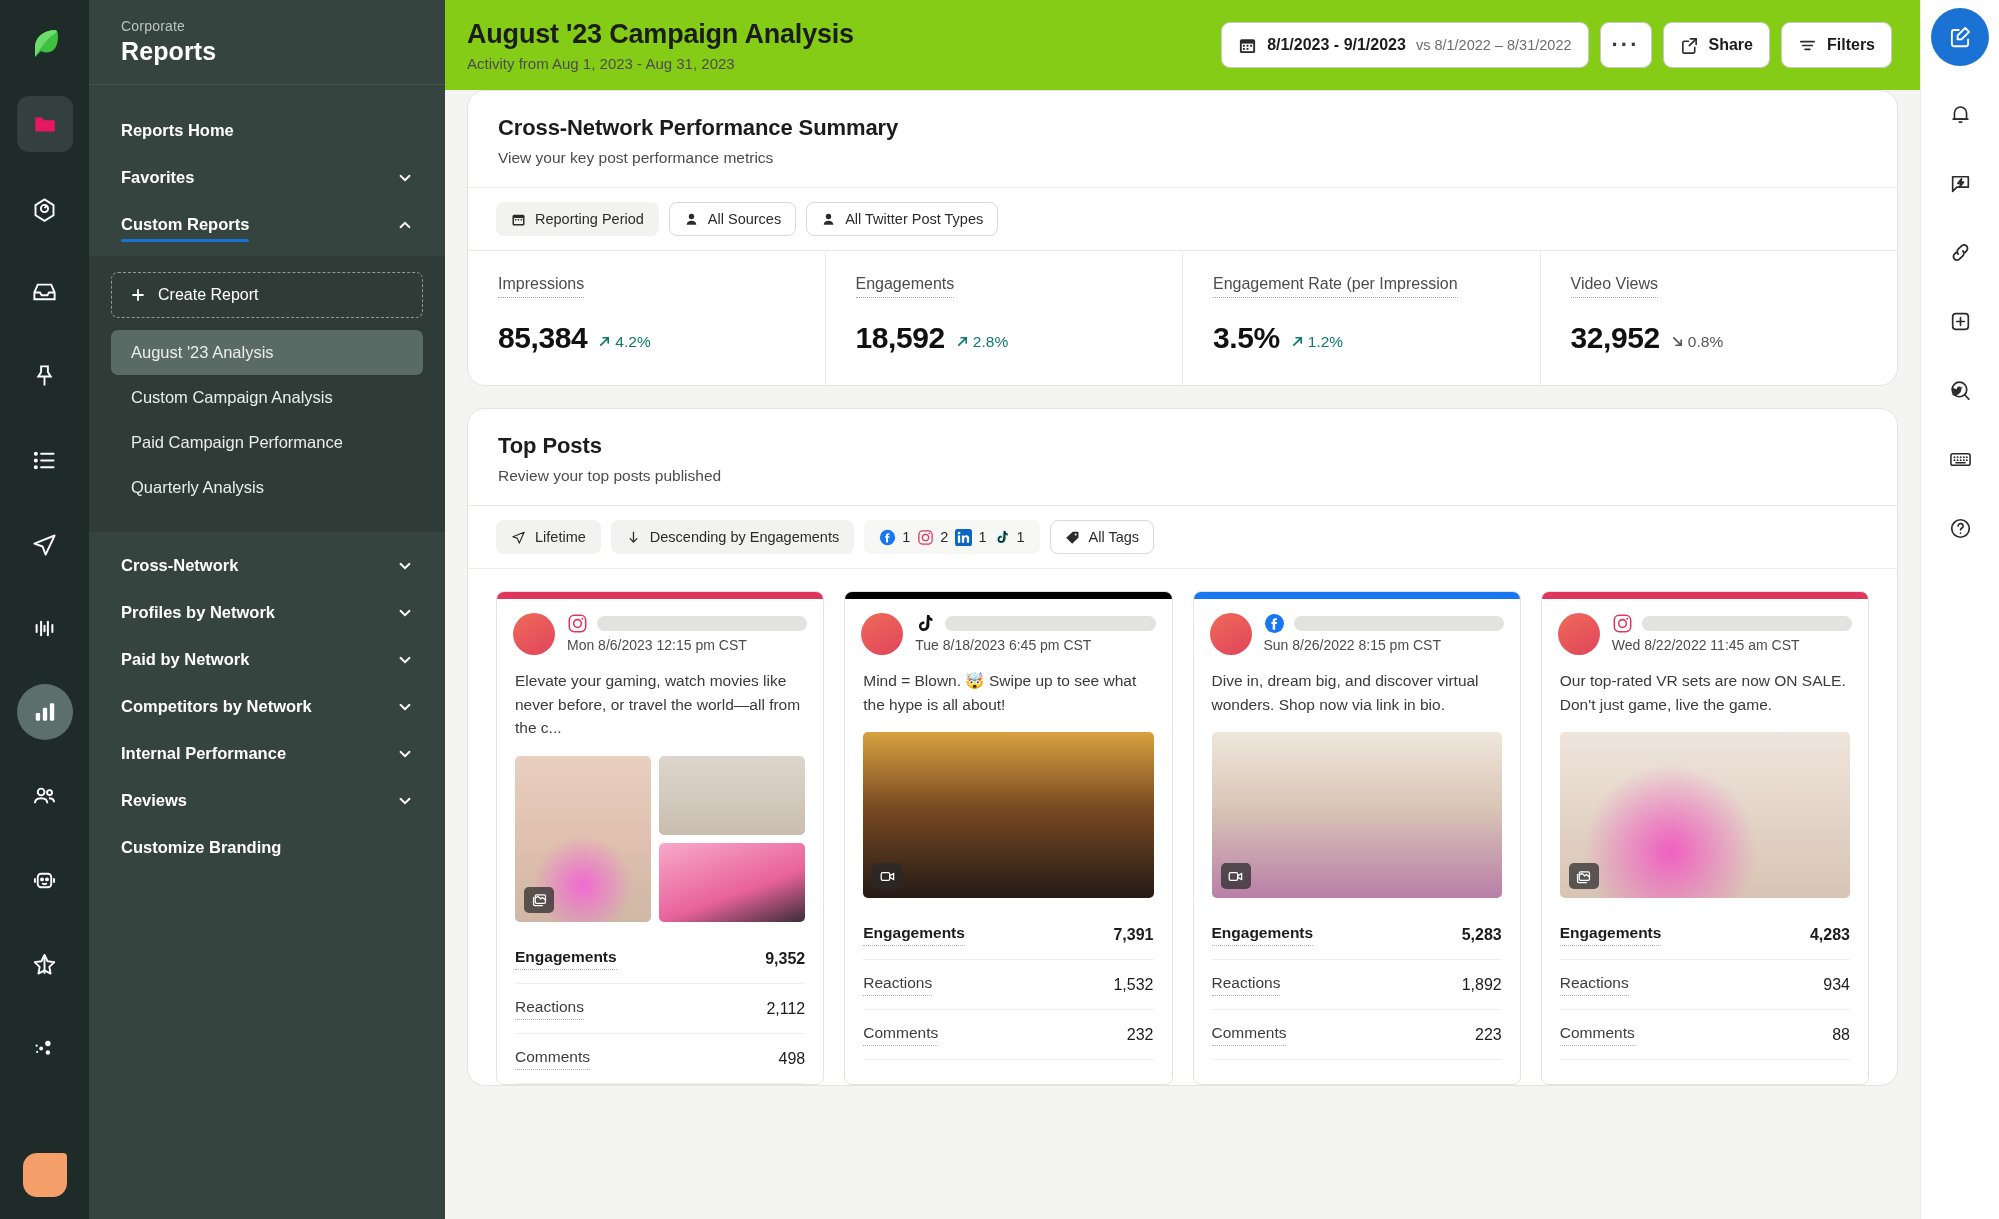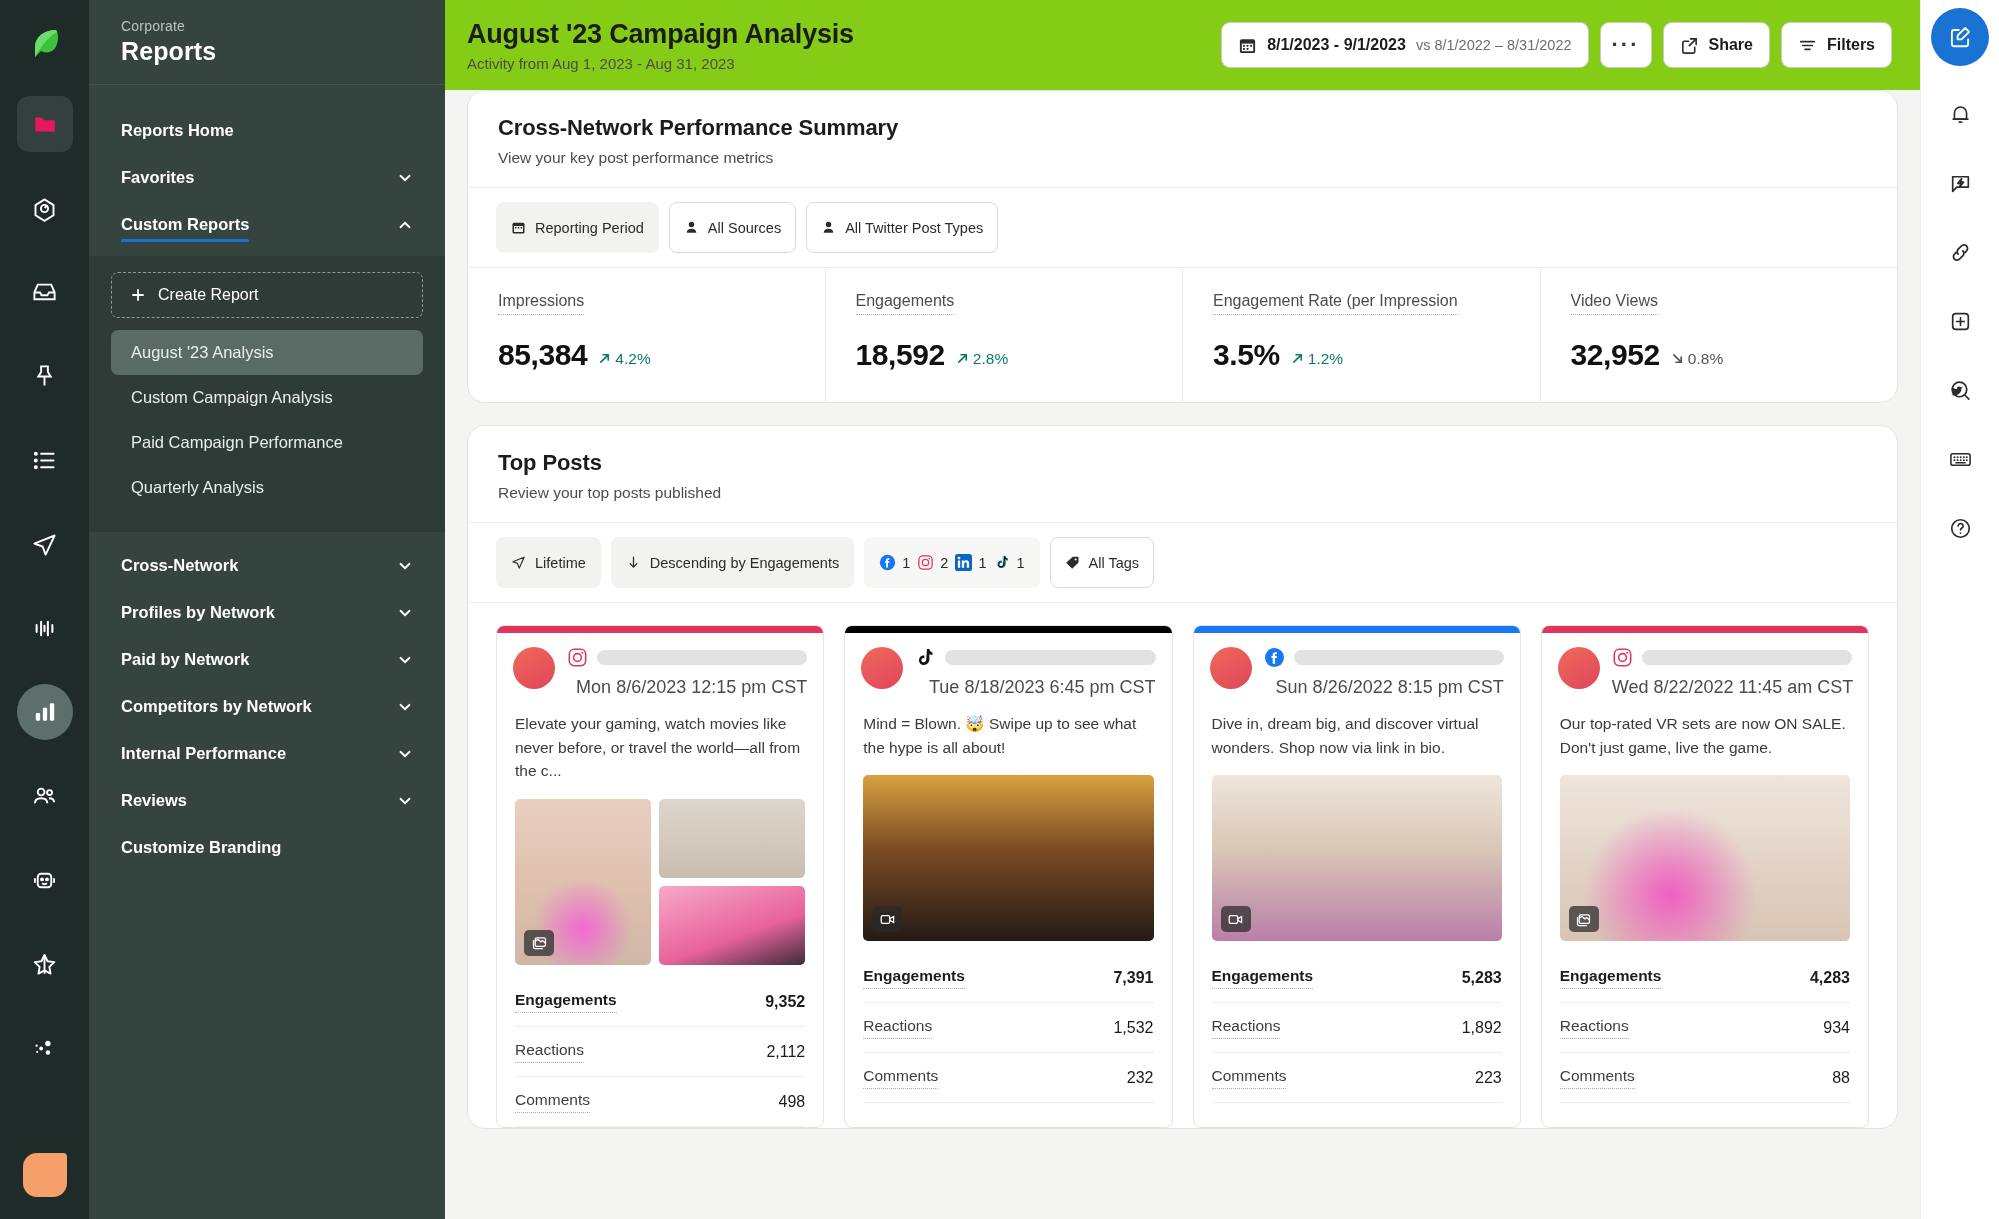--- a/index.html
+++ b/index.html
@@ -99,21 +99,21 @@
   }
   .card-head { padding: 24px 30px 20px 30px; }
   .card-head h2 { font-size: 22px; font-weight: bold; color: #1c1c1c; letter-spacing: -.1px; }
   .card-head p { font-size: 15.5px; color: #4c4c4c; margin-top: 8px; }
   .filter-bar {
     border-top: 1px solid #ebebe8; padding: 14px 28px;
     display: flex; align-items: center; gap: 10px;
   }
   .chip {
     display: flex; align-items: center; gap: 9px;
-    border-radius: 8px; height: 51px; padding: 0 14px;
+    border-radius: 8px; height: 34px; padding: 0 14px;
     font-size: 14.5px; color: #2b2b2b; background: #f2f2f0; border: 1px solid transparent;
   }
   .chip.outlined { background: #fff; border: 1px solid #d9d9d5; }
   .chip.net { gap: 7px; background:#f7f7f5; }
   .net-item { display: flex; align-items: center; gap: 6px; font-size: 14.5px; color: #2b2b2b; }
 
   
   .metrics { display: flex; border-top: 1px solid #ebebe8; }
   .metric { flex: 1; padding: 24px 30px 30px 30px; border-right: 1px solid #ebebe8; }
   .metric:last-child { border-right: none; }
@@ -136,21 +136,21 @@
   .post-top { height: 7px; }
   .post-hd { padding: 14px 16px 10px 16px; display: flex; gap: 12px; align-items: flex-start; }
   .avatar {
     width: 42px; height: 42px; border-radius: 50%;
     background: linear-gradient(150deg,#ef6a5a,#e0455b);
     flex: 0 0 42px;
   }
   .hd-right { flex: 1; min-width: 0; }
   .hd-top { display: flex; align-items: center; gap: 9px; }
   .name-bar { height: 15px; background: #e2e2e0; border-radius: 8px; flex: 1; }
-  .ts { font-size: 18px; color: #4c4c4c; margin-top: 9px; text-align: right; white-space: nowrap; }
+  .ts { font-size: 14px; color: #4c4c4c; margin-top: 3px; white-space: nowrap; }
   .post-text {
     padding: 4px 18px 10px 18px; font-size: 15.5px; color: #3a3a3a; line-height: 1.52;
   }
   .media { padding: 6px 18px 10px 18px; position: relative; }
   .media-grid { display: flex; gap: 8px; height: 166px; }
   .media-main { flex: 1.02; border-radius: 5px; position: relative; overflow: hidden; }
   .media-side { flex: 1.1; display: flex; flex-direction: column; gap: 8px; }
   .media-side > div { flex: 1; border-radius: 5px; overflow: hidden; position: relative; }
   .media-single { width: 100%; height: 166px; border-radius: 5px; position: relative; overflow: hidden; }
   .badge {

